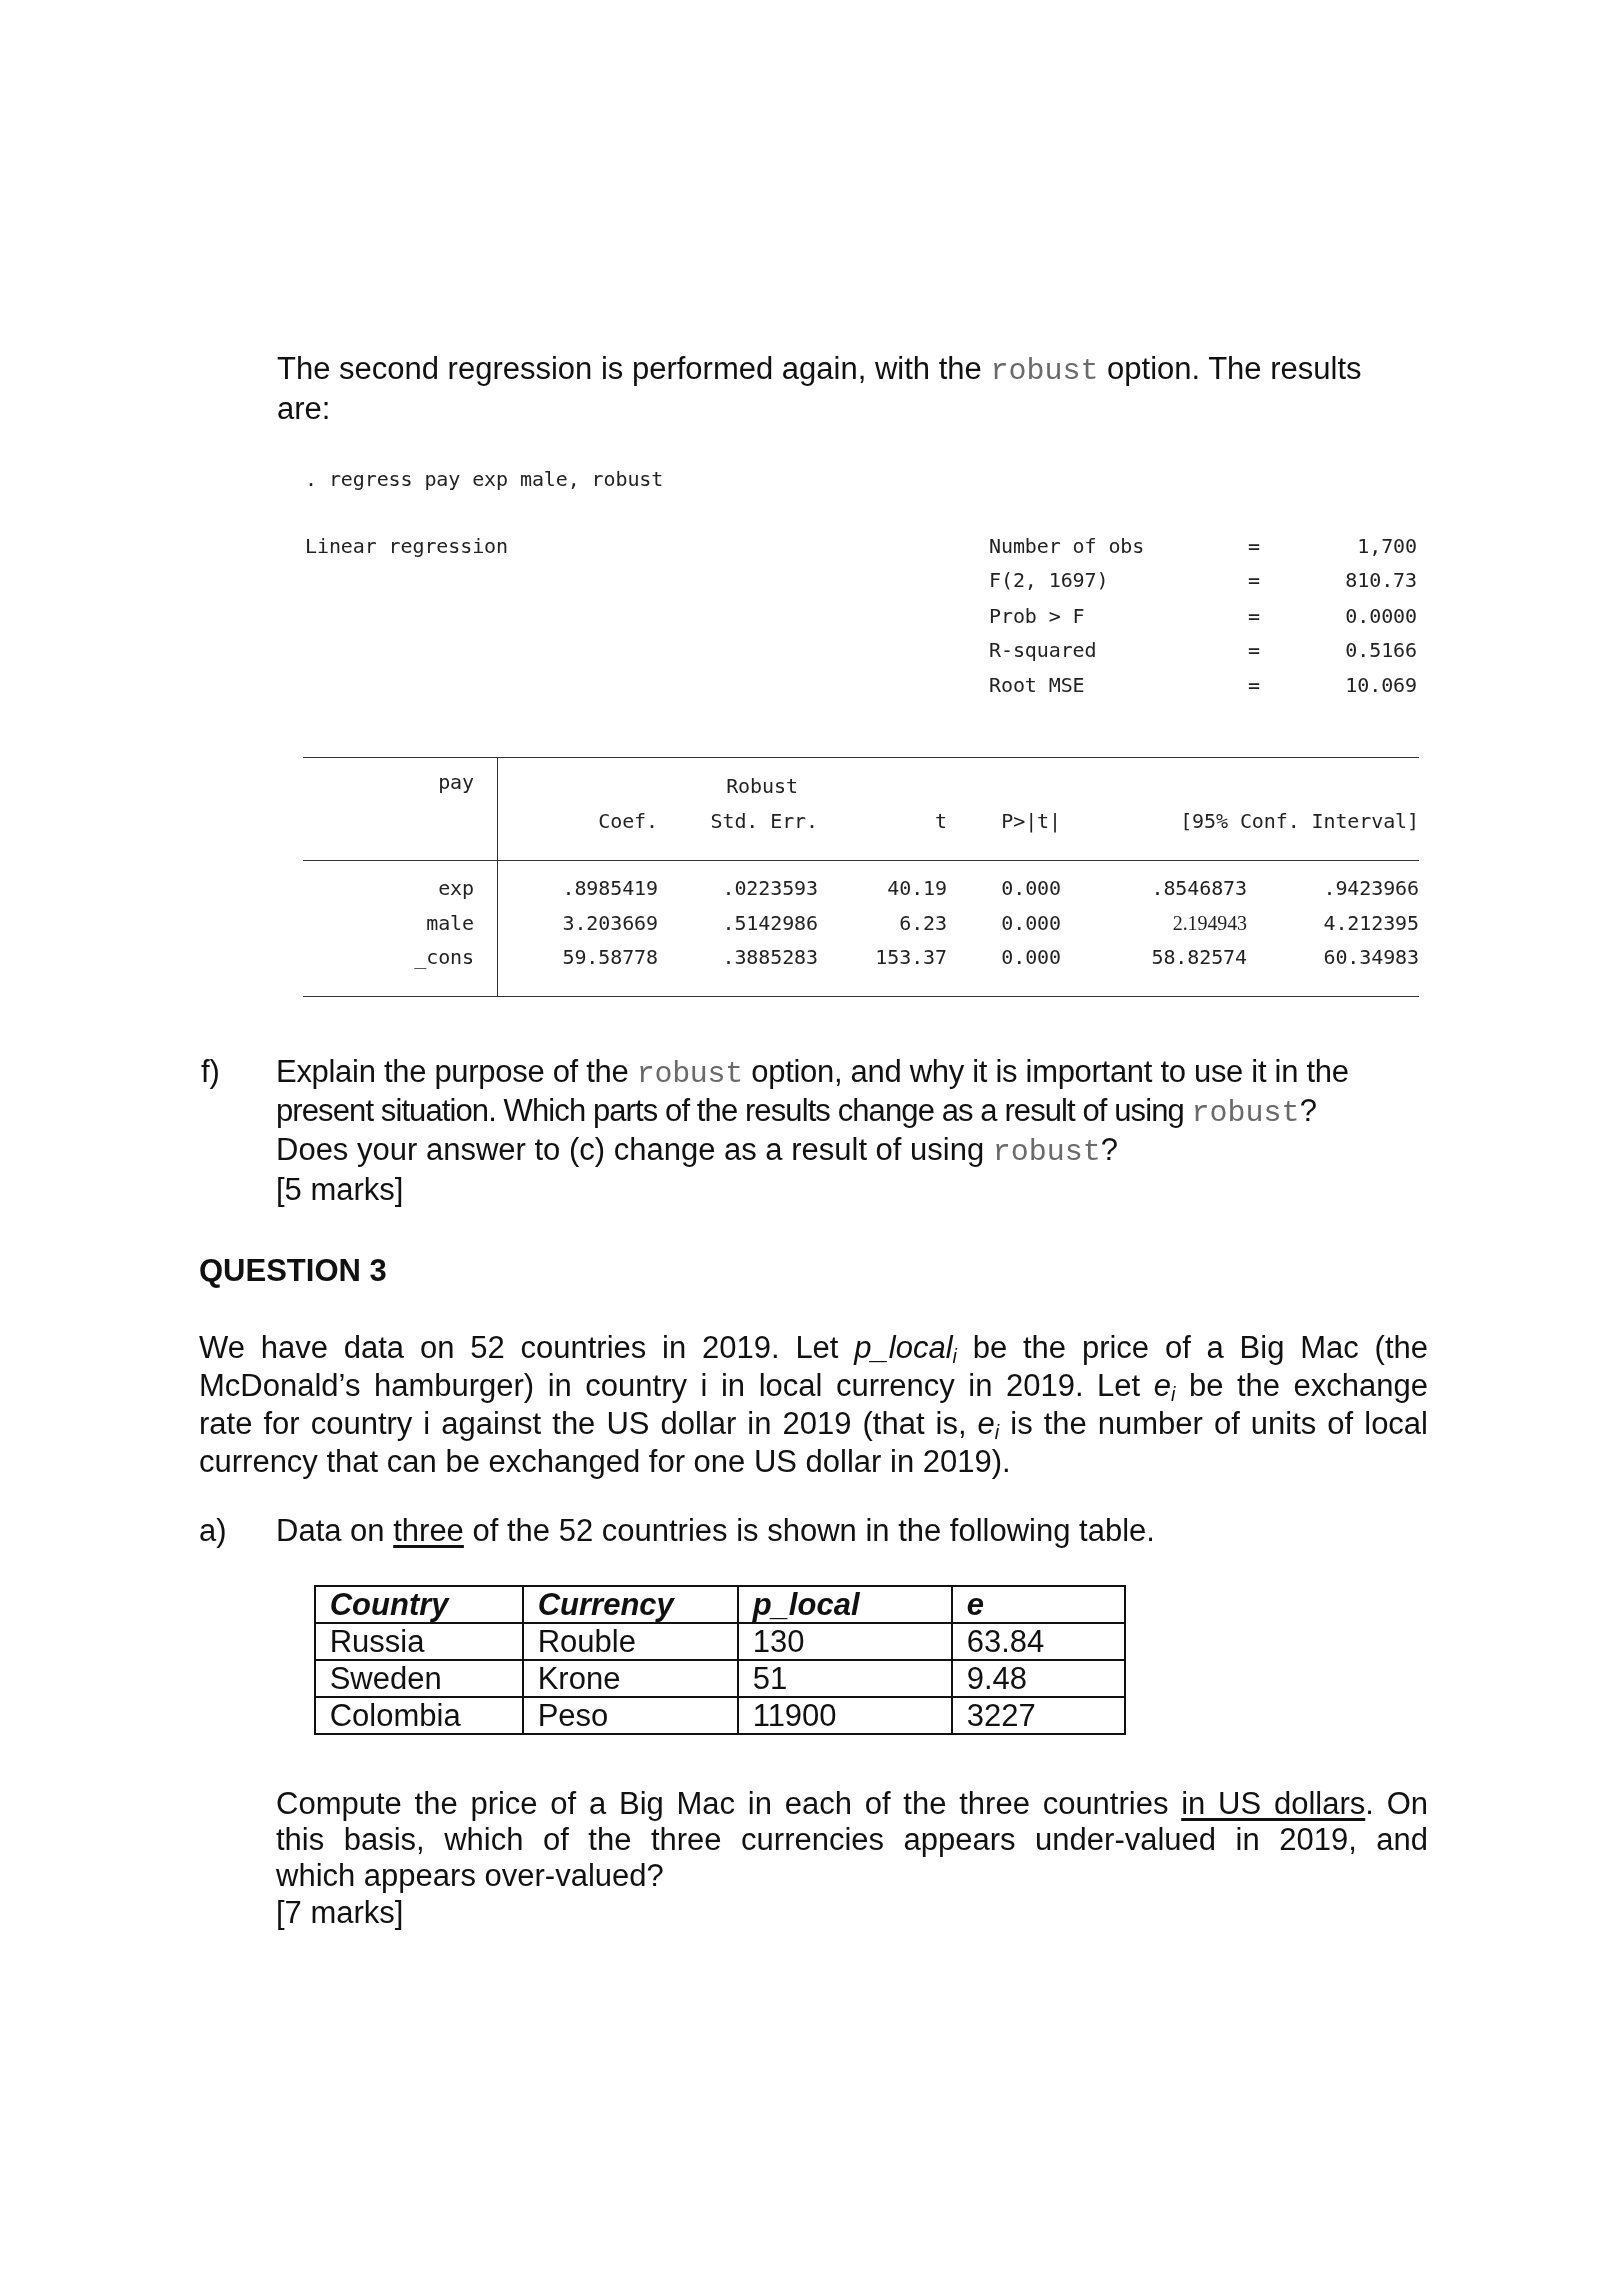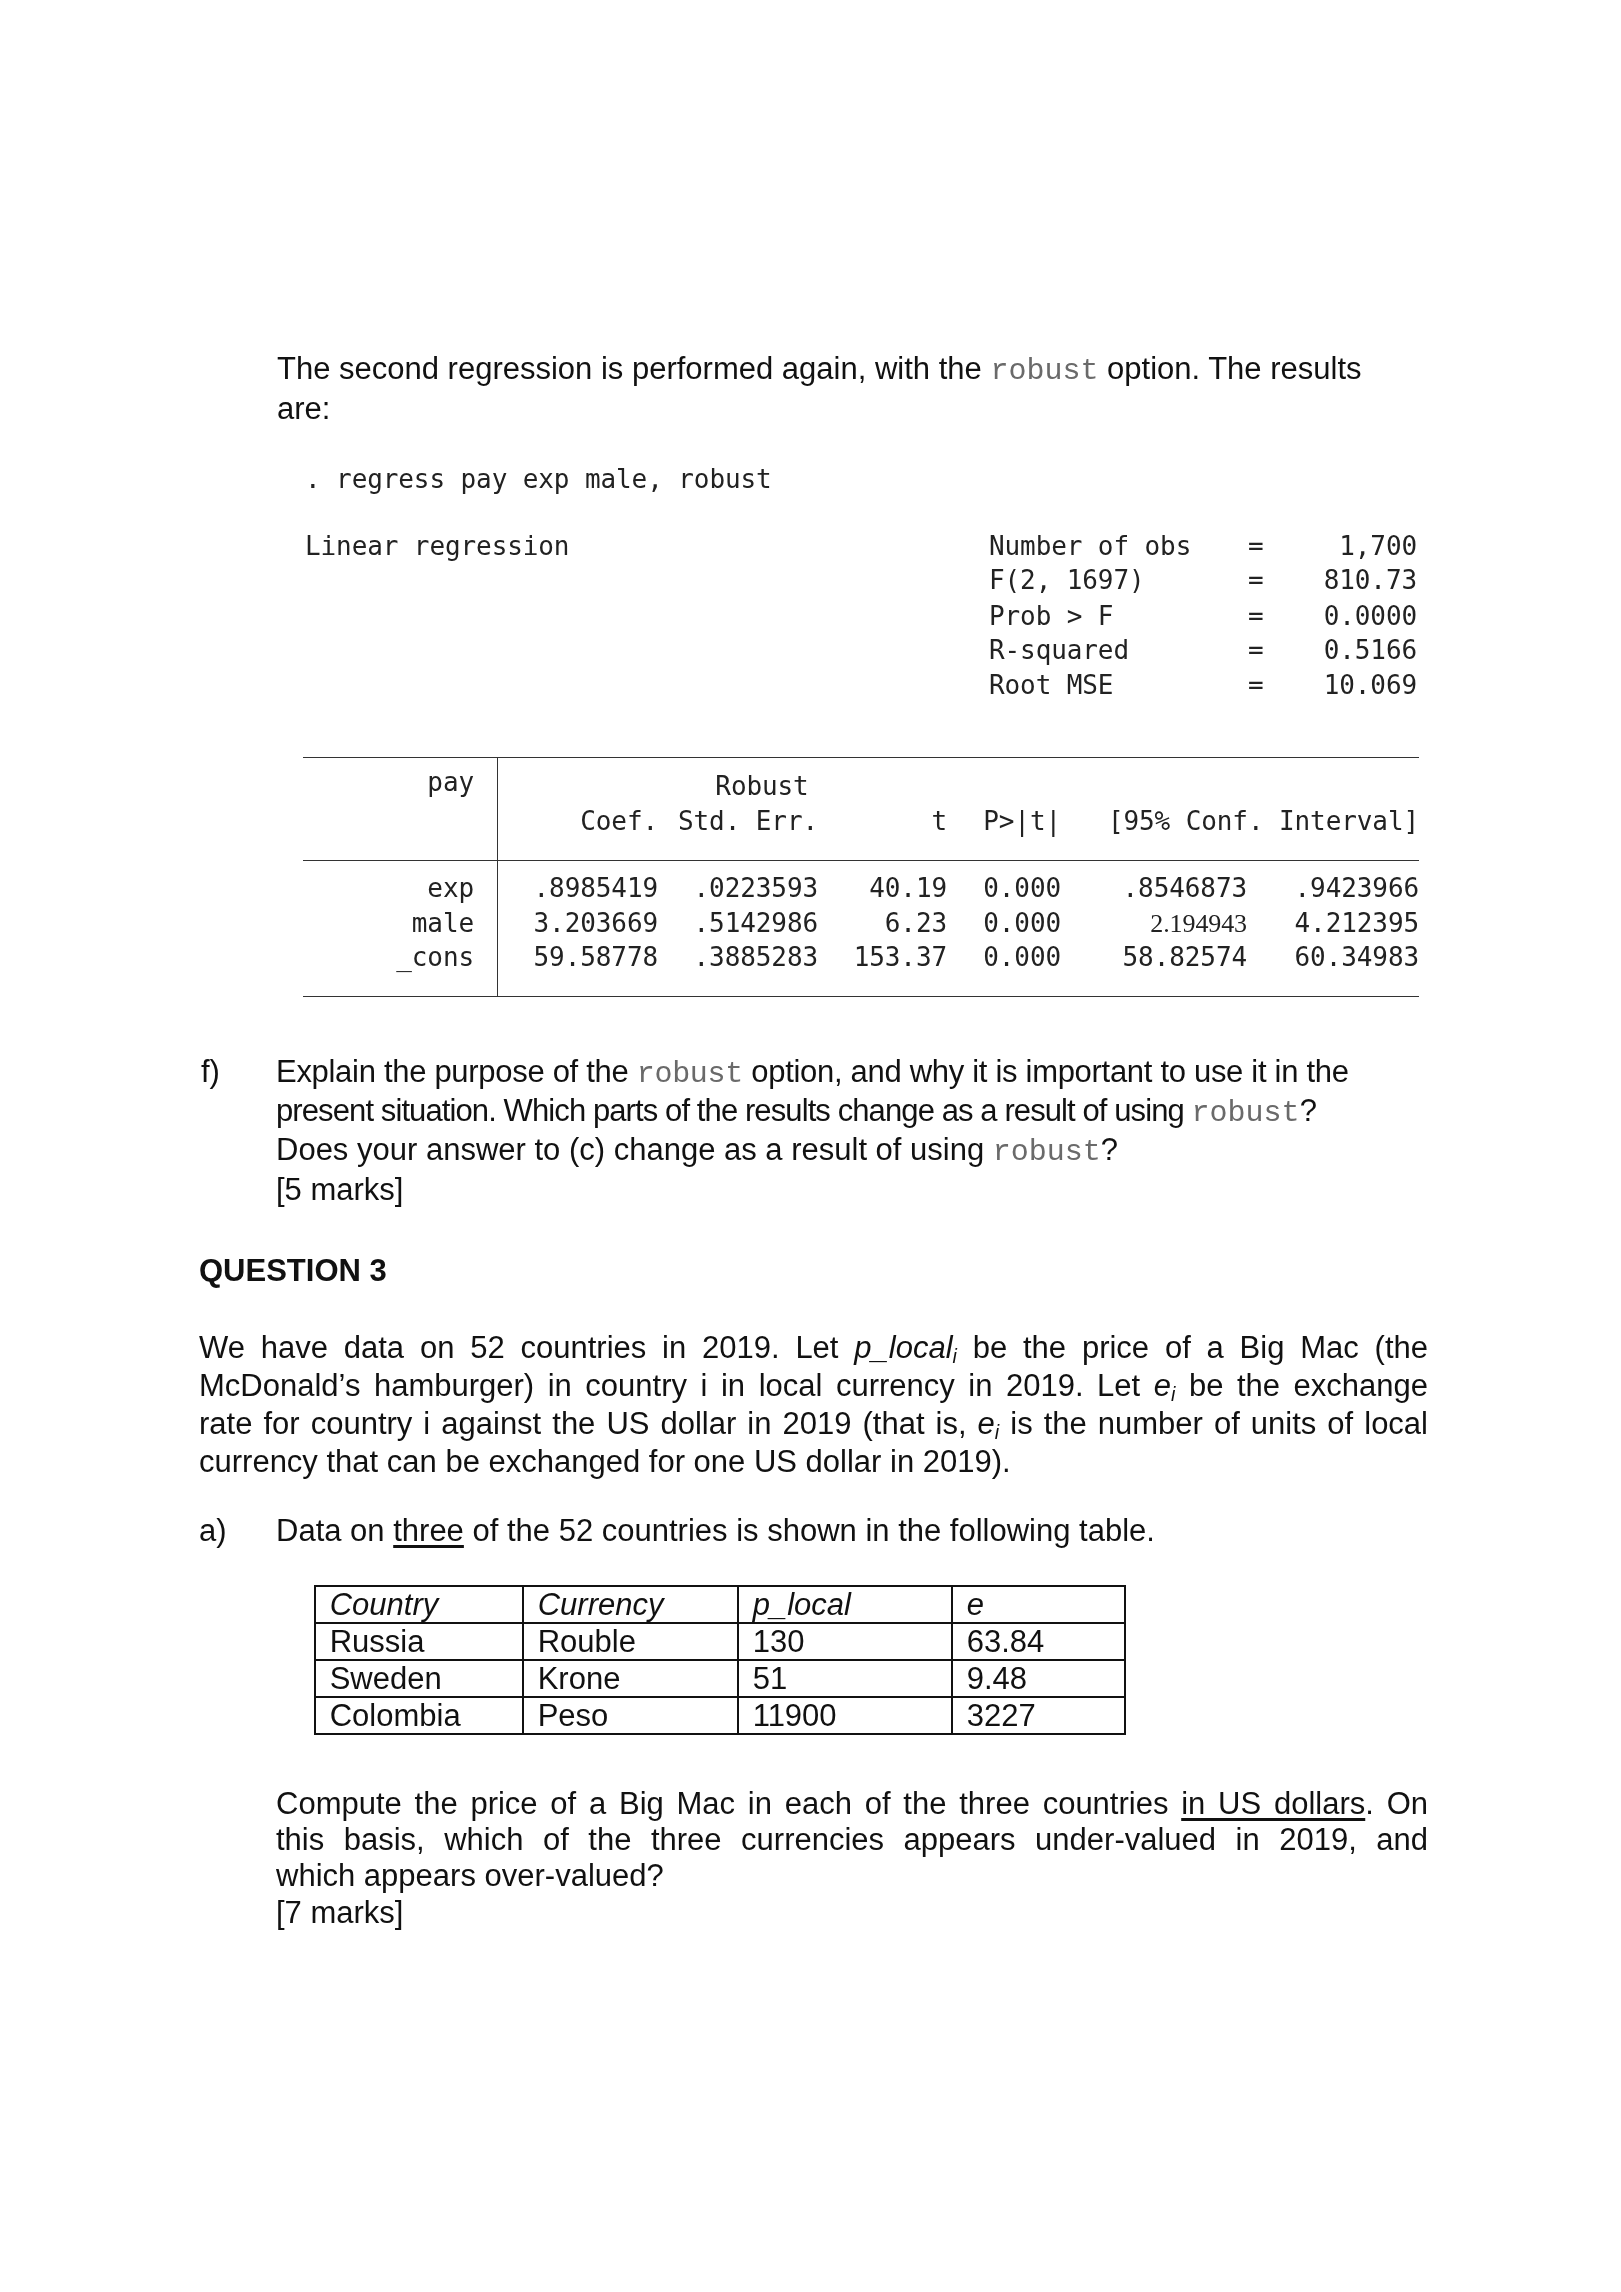--- a/index.html
+++ b/index.html
@@ -1,27 +1,27 @@
 <!DOCTYPE html>
 <html><head>
 <meta charset="utf-8">
 <style>
   html, body { margin:0; padding:0; background:#ffffff; }
   body { width:1621px; height:2293px; position:relative; overflow:hidden; color:#111; }
   .abs { position:absolute; white-space:nowrap; }
   .sans { font-family:"Liberation Sans", sans-serif; font-size:31px; line-height:31px; color:#111; }
   .code-inline { font-family:"Liberation Mono", monospace; color:#6a6a6a; font-size:30px; }
-  .mono { font-family:"DejaVu Sans Mono", monospace; font-size:26px; line-height:21.6px; color:#222; letter-spacing:-0.1px; }
+  .mono { font-family:"DejaVu Sans Mono", monospace; font-size:20px; line-height:21.6px; color:#222; letter-spacing:-0.1px; }
   .r { text-align:right; }
   .c { text-align:center; }
   .hline { position:absolute; height:0; border-top:1.5px solid #333; }
   .vline { position:absolute; width:0; border-left:1.5px solid #333; }
   .bm-table { position:absolute; left:314px; top:1585px; border-collapse:collapse; font-family:"Liberation Sans", sans-serif; font-size:31px; color:#111; }
   .bm-table td, .bm-table th { border:2.5px solid #111; padding:0 0 0 13.7px; height:35px; line-height:33px; text-align:left; vertical-align:middle; }
-  .bm-table th { font-weight:normal; font-style:italic; }
+  .bm-table th { font-weight:bold; font-style:italic; }
   .u { text-decoration:underline; text-decoration-thickness:2.9px; text-underline-offset:3.9px; }
   i sub { font-size:19.6px; vertical-align:-4.9px; line-height:0; }
 </style>
 </head>
 <body>
 
 <div class="abs sans" style="left:277px; top:353px;">
   <span>The second regression is performed again, with the</span>
   <span class="code-inline">robust</span>
   <span>option.  The results</span>

